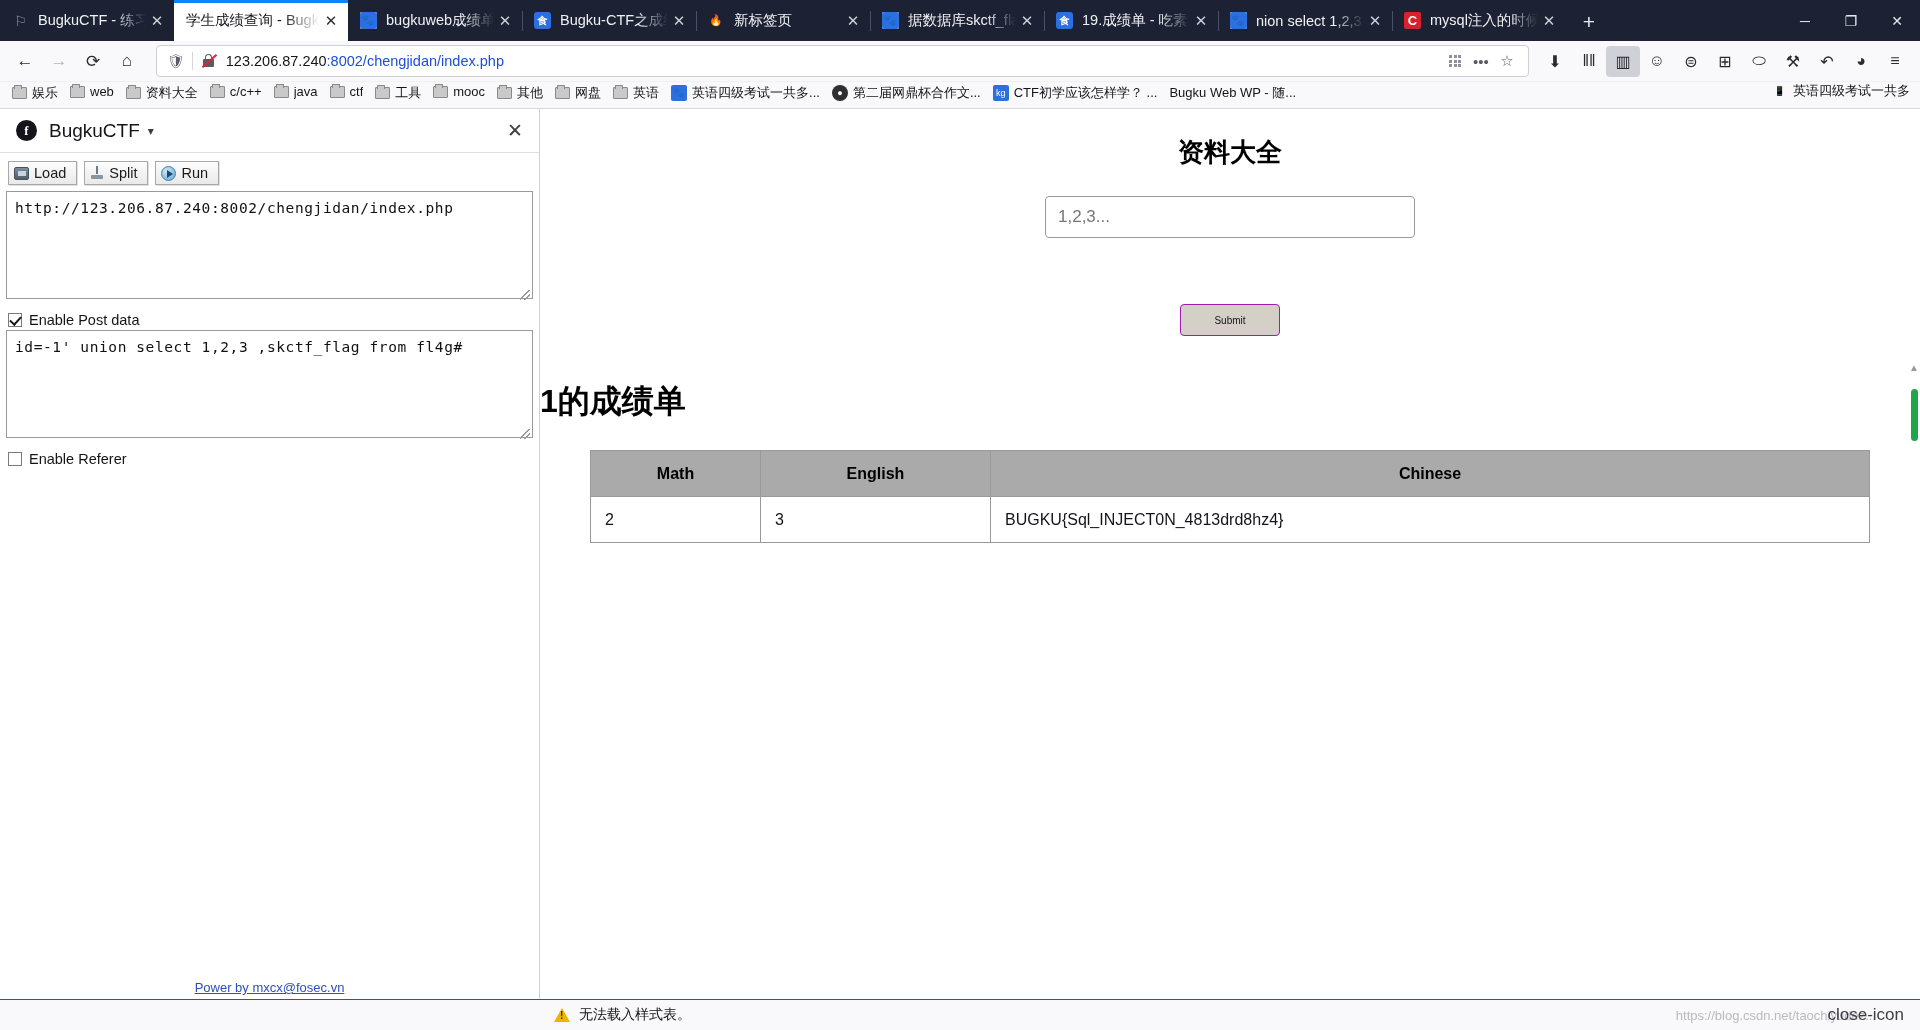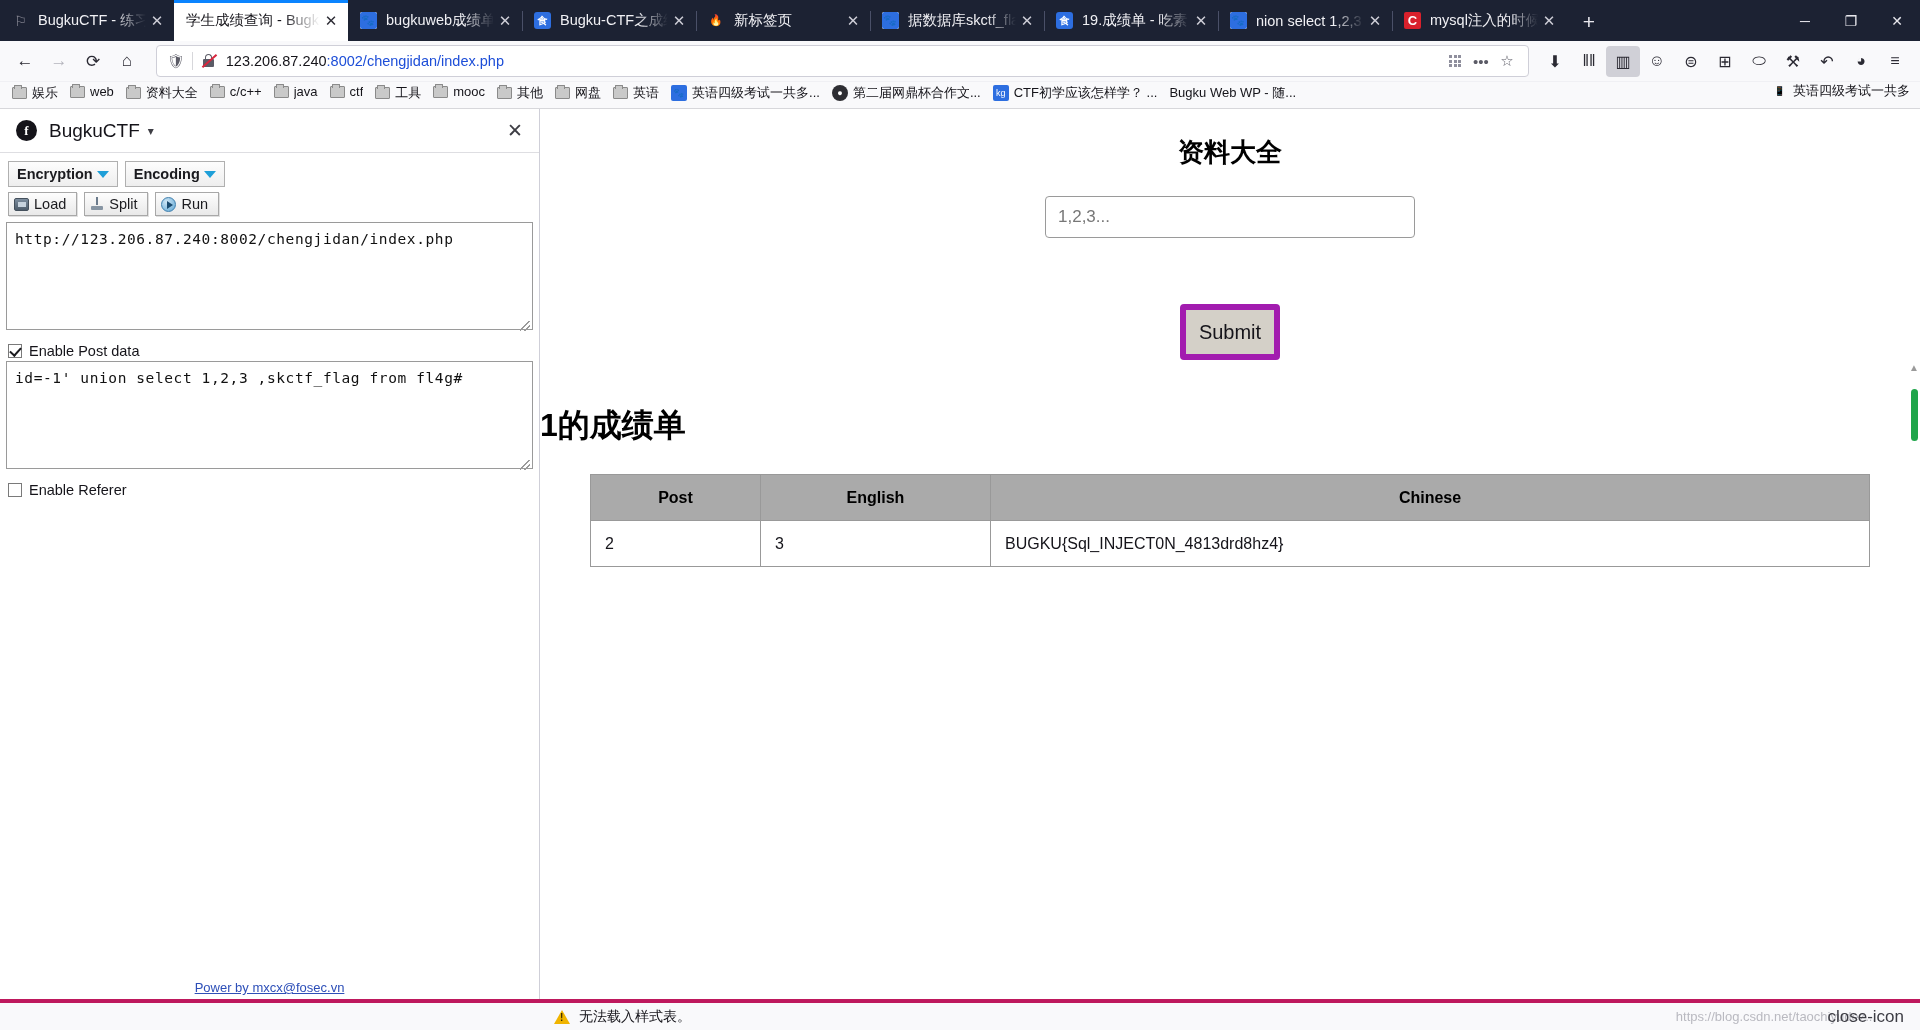--- a/index.html
+++ b/index.html
@@ -275,25 +275,25 @@
     font-size: 17px;
     color: #15141a;
     padding: 0 12px;
     background: #fff;
     outline: none;
   }
   #query-input::placeholder { color: #777; }
   #submit-btn {
     display: block;
     margin: 66px auto 0;
-    width: 100px; height: 56px;
+    width: 100px; height: 32px;
     background: #d4d0c8;
-    border: 6px solid #a21caf;
+    border: 1px solid #a21caf;
     border-radius: 4px;
-    font-size: 20px;
+    font-size: 10px;
     color: #15141a;
     font-family: "Liberation Sans", sans-serif;
   }
   h2#result-title { text-align: left; font-size: 32px; margin: 44px 0 26px; color: #000; font-weight: bold; }
   #score-table {
     width: 1280px;
     margin: 0 auto;
     border-collapse: collapse;
     font-size: 16px;
   }
@@ -314,21 +314,21 @@
   #score-table th:nth-child(2), #score-table td:nth-child(2) { width: 230px; }
   
   #page-scroll { position: absolute; right: 0; top: 0; width: 12px; height: 100%; }
   #page-scroll .thumb { position: absolute; right: 2px; top: 280px; width: 7px; height: 52px; background: #1fa54a; border-radius: 4px; }
   #page-scroll .arrow { position: absolute; right: 1px; top: 253px; color: #9a9a9a; font-size: 10px; }
 
   
   #statusbar {
     height: 31px; flex: none;
     background: #f9f9fb;
-    border-top: 4px solid #be185d;
+    border-top: 1px solid #be185d;
     display: flex; align-items: center;
     padding: 0 13px 0 540px;
     font-size: 14px; color: #15141a;
     position: relative;
   }
   #status-inner { display: flex; align-items: center; gap: 9px; padding-left: 14px; }
   .warn-tri {
     width: 0; height: 0; border-left: 8px solid transparent; border-right: 8px solid transparent;
     border-bottom: 14px solid #f0b400; position: relative; flex: none;
   }
@@ -528,30 +528,20 @@
 
     <div id="hackbar">
       <div id="hb-header">
         <div id="hb-logo">f</div>
         <div id="hb-title">BugkuCTF</div>
         <div id="hb-caret">▾</div>
         <div id="hb-close">✕</div>
       </div>
 
       <div id="hb-body">
-        <div class="hb-row">
-          <div class="btn-dd">
-            <span>Encryption</span>
-            <span class="caret-blue"></span>
-          </div>
-          <div class="btn-dd">
-            <span>Encoding</span>
-            <span class="caret-blue"></span>
-          </div>
-        </div>
 
         <div class="hb-row">
           <div class="btn-act">
             <span class="ic-load"></span>
             <span>Load</span>
           </div>
           <div class="btn-act">
             <span class="ic-split"></span>
             <span>Split</span>
           </div>
@@ -593,21 +583,21 @@
 
         <input id="query-input" type="text" placeholder="1,2,3..." style="">
 
         <button id="submit-btn">Submit</button>
 
         <h2 id="result-title">1的成绩单</h2>
 
         <table id="score-table">
           <thead>
             <tr>
-              <th>Post</th>
+              <th>Math</th>
               <th>English</th>
               <th>Chinese</th>
             </tr>
           </thead>
           <tbody>
             <tr>
               <td>2</td>
               <td>3</td>
               <td>BUGKU{Sql_INJECT0N_4813drd8hz4}</td>
             </tr>

